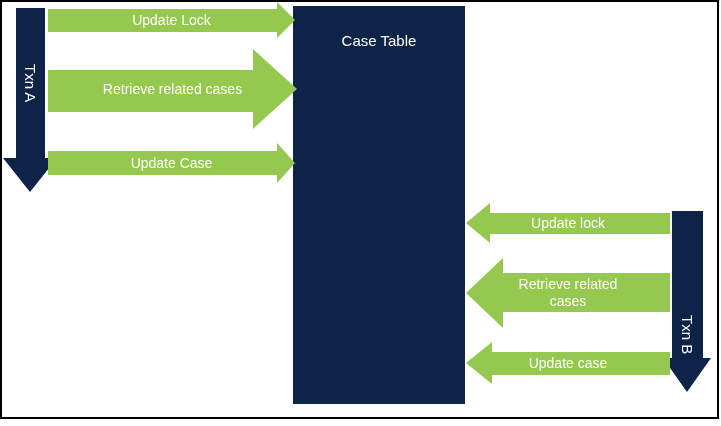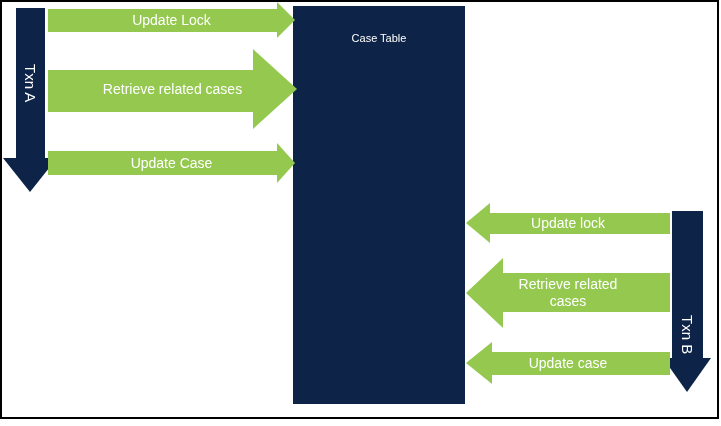--- a/index.html
+++ b/index.html
@@ -27,21 +27,21 @@
   .case-table {
     position: absolute;
     left: 293px; top: 6px;
     width: 172px; height: 398px;
     background: var(--navy);
   }
   .case-table-label {
     padding-top: 26px;
     text-align: center;
     color: var(--text);
-    font-size: 11px;
+    font-size: 15px;
   }
   
   .shaft { position: absolute; background: var(--navy); }
   .head-down { position: absolute; width: 0; height: 0; }
   .txn-a-shaft { left: 16px; top: 8px; width: 29px; height: 150px; }
   .txn-a-head {
     left: 3px; top: 158px;
     border-left: 27px solid transparent;
     border-right: 27px solid transparent;
     border-top: 34px solid var(--navy);

